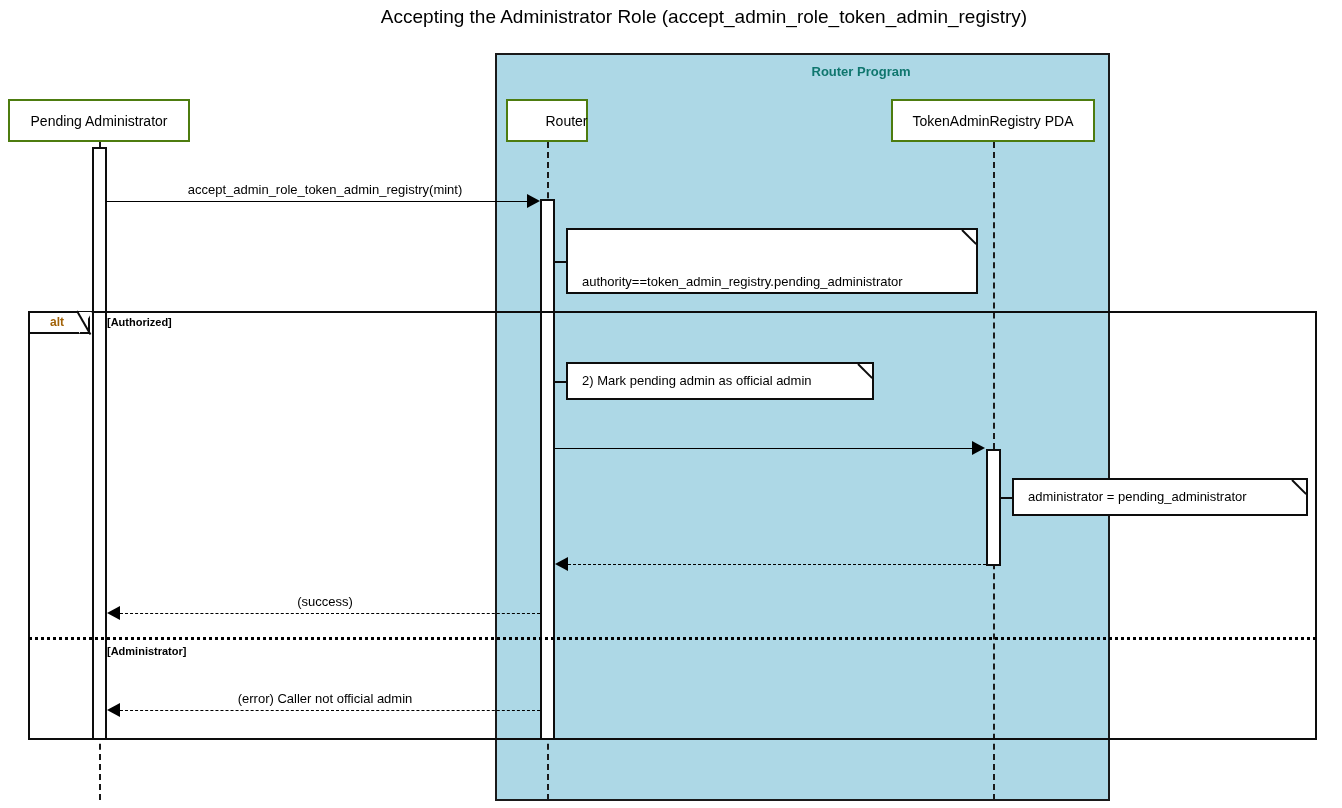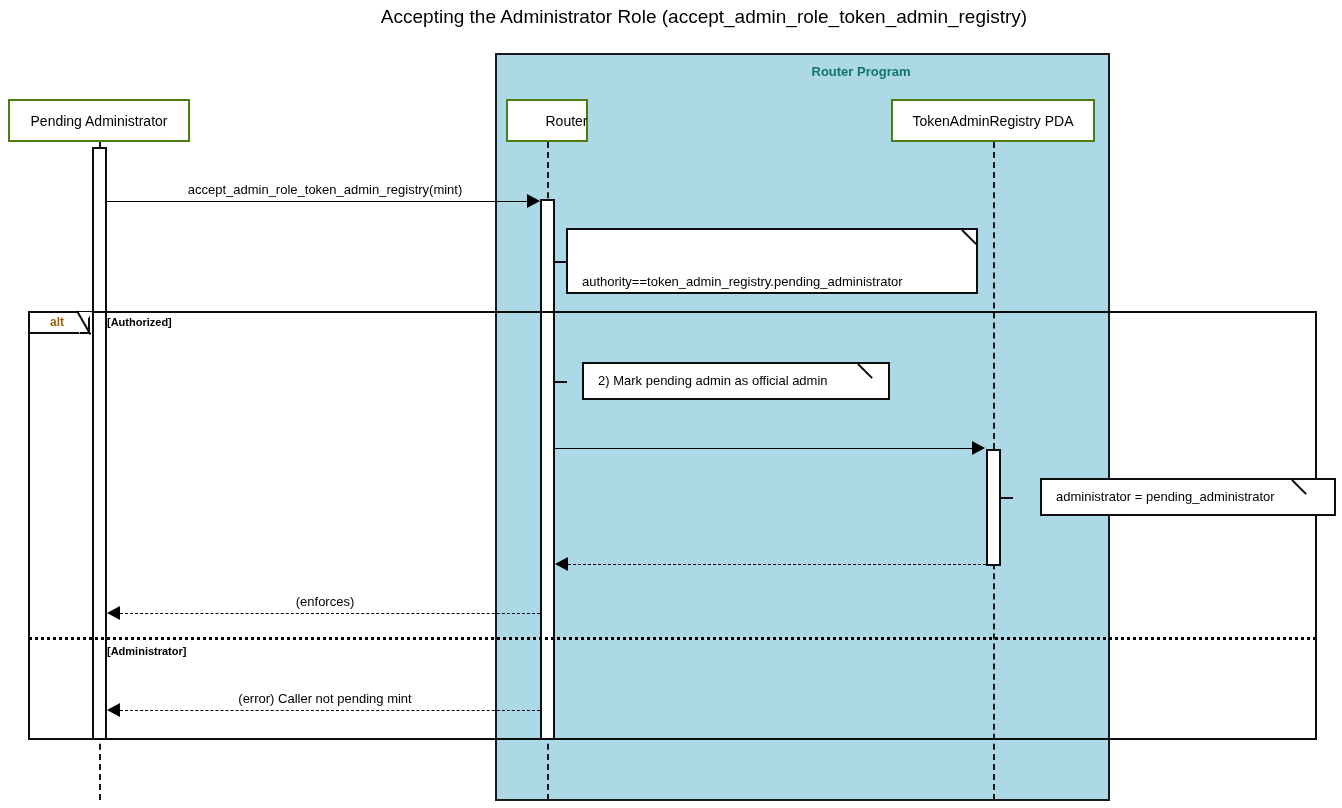--- a/index.html
+++ b/index.html
@@ -242,40 +242,40 @@
   <div class="abs arrow-right" style="left:527px; top:194px;"></div>
 
   <div class="abs note-tail" style="left:554px; top:261px; width:13px;"></div>
   <div class="abs note" style="left:566px; top:228px; width:412px; height:66px;">
     <div>authority==token_admin_registry.pending_administrator</div>
   </div>
   <div class="abs note-fold" style="left:962px; top:230px;"></div>
   <div class="abs note-fold-edge" style="left:962px; top:229px;"></div>
 
   <div class="abs note-tail" style="left:554px; top:381px; width:13px;"></div>
-  <div class="abs note" style="left:566px; top:362px; width:308px; height:38px; display:flex; align-items:center;margin-left:16px;">
+  <div class="abs note" style="left:566px; top:362px; width:308px; height:38px; display:flex; align-items:center;">
     <span>2) Mark pending admin as official admin</span>
   </div>
   <div class="abs note-fold" style="left:858px; top:364px;"></div>
   <div class="abs note-fold-edge" style="left:858px; top:363px;"></div>
 
   <div class="abs msg-line-solid" style="left:555px; top:448px; width:418px;"></div>
   <div class="abs arrow-right" style="left:972px; top:441px;"></div>
 
   <div class="abs note-tail" style="left:1001px; top:497px; width:12px;"></div>
-  <div class="abs note" style="left:1012px; top:478px; width:296px; height:38px; display:flex; align-items:center;margin-left:28px;">
+  <div class="abs note" style="left:1012px; top:478px; width:296px; height:38px; display:flex; align-items:center;">
     <span>administrator = pending_administrator</span>
   </div>
   <div class="abs note-fold" style="left:1292px; top:480px;"></div>
   <div class="abs note-fold-edge" style="left:1292px; top:479px;"></div>
 
   <div class="abs msg-line-dashed" style="left:568px; top:564px; width:418px;"></div>
   <div class="abs arrow-left" style="left:555px; top:557px;"></div>
 
-  <div class="abs msg-label" style="left:115px; top:594px; width:420px;">(enforces)</div>
+  <div class="abs msg-label" style="left:115px; top:594px; width:420px;">(success)</div>
   <div class="abs msg-line-dashed" style="left:120px; top:613px; width:420px;"></div>
   <div class="abs arrow-left" style="left:107px; top:606px;"></div>
 
-  <div class="abs msg-label" style="left:115px; top:691px; width:420px;">(error) Caller not pending mint</div>
+  <div class="abs msg-label" style="left:115px; top:691px; width:420px;">(error) Caller not official admin</div>
   <div class="abs msg-line-dashed" style="left:120px; top:710px; width:420px;"></div>
   <div class="abs arrow-left" style="left:107px; top:703px;"></div>
 
 </div>
 
 </body></html>

